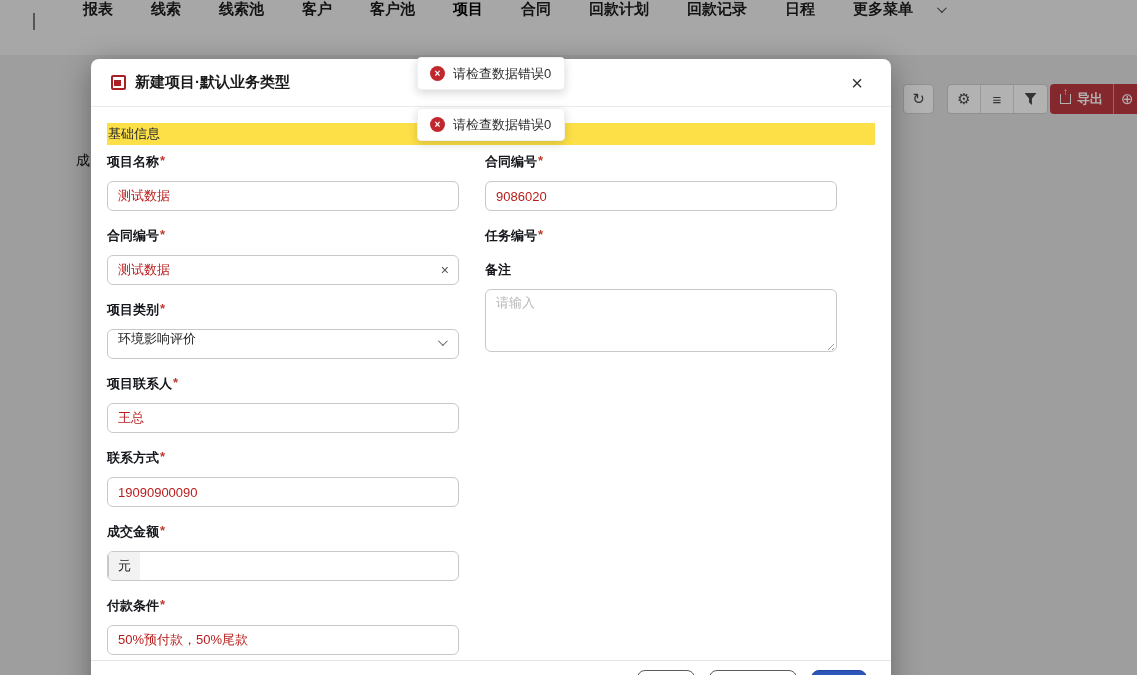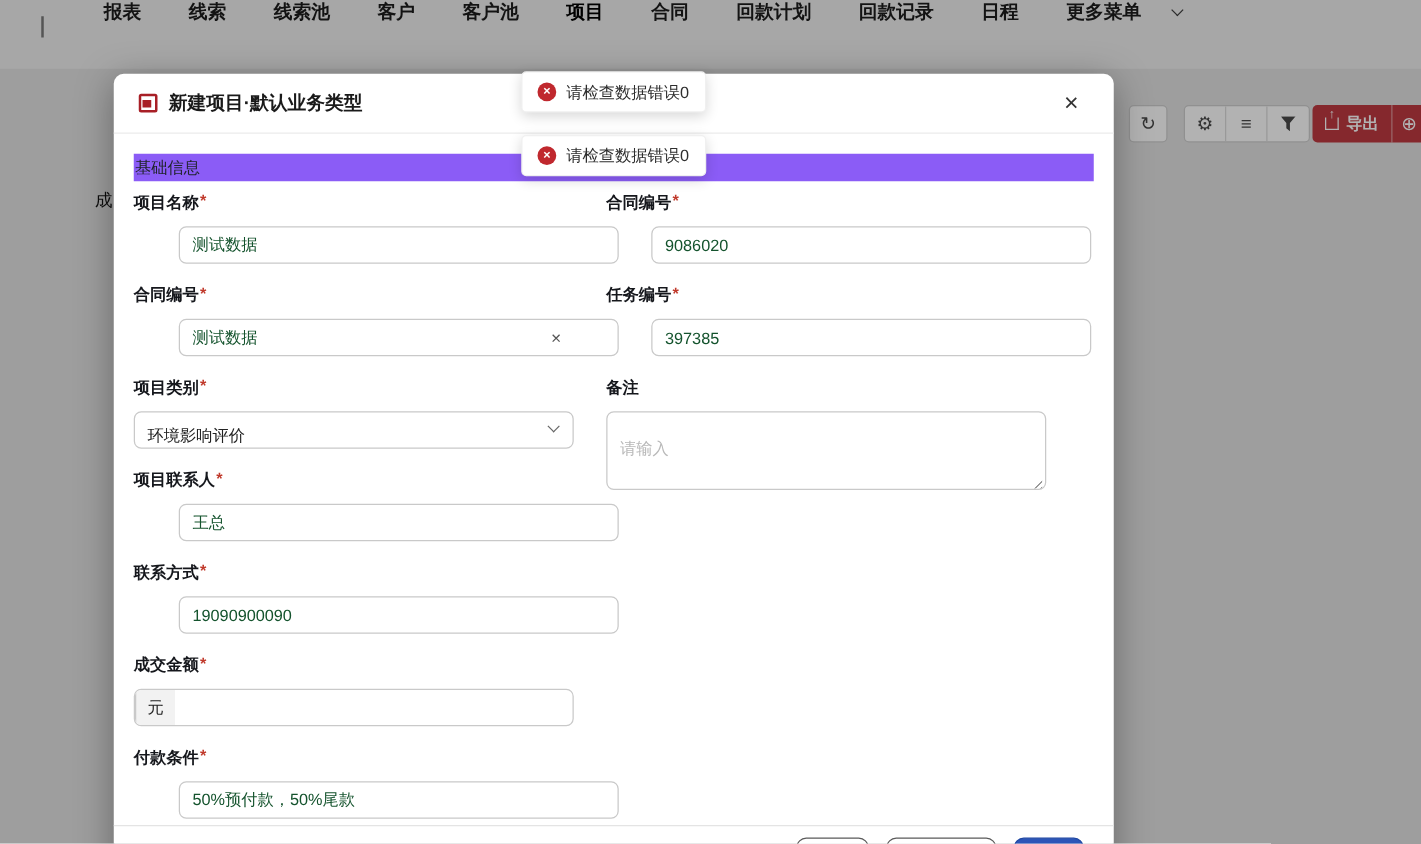--- a/index.html
+++ b/index.html
@@ -47,46 +47,46 @@
            border-radius:8px 8px 0 0; box-shadow:0 6px 30px rgba(0,0,0,.35); z-index:20; }
   .modal-header { height:48px; display:flex; align-items:center; padding:0 20px;
                   border-bottom:1px solid #ebebeb; position:relative; }
   .title-icon { position:relative; width:15px; height:15px; border:2px solid #a81f26; border-radius:2px; margin-right:9px; }
   .title-icon .inner { position:absolute; left:1px; top:3px; width:7px; height:6px; background:#a81f26; }
   .modal-title { font-size:15px; font-weight:700; color:#1a1a1a; }
   .modal-close { position:absolute; right:22px; top:12px; font-size:20px; color:#333; cursor:pointer;
                  width:24px; height:24px; display:flex; align-items:center; justify-content:center; }
 
   .modal-body { padding:16px 16px 0 16px; }
-  .section-bar { height:22px; background:#8b5cf6; display:flex; align-items:center;
+  .section-bar { height:22px; background:#fde047; display:flex; align-items:center;
                  padding-left:1px; margin-bottom:8px; }
   .section-title { font-size:13px; color:#20242c; }
 
   .form-cols { display:flex; gap:26px; }
   .col { width:352px; }
   .field { margin-bottom:16px; }
   .field-label { display:flex; font-size:13px; font-weight:700; color:#15171c; margin-bottom:10px; }
   .req { color:#c0392b; margin-left:1px; }
   .text-input { width:100%; height:30px; border:1px solid #c9c9c9; border-radius:6px;
-                padding:0 10px; font-size:13px; color:#14532d; font-family:inherit; background:#fff; outline:none;margin-left:36px; }
+                padding:0 10px; font-size:13px; color:#b91c1c; font-family:inherit; background:#fff; outline:none; }
   .input-wrap { position:relative; }
   .clear-x { position:absolute; right:10px; top:7px; font-size:14px; color:#555; cursor:pointer; line-height:16px; }
   .select-box { width:100%; height:30px; border:1px solid #c9c9c9; border-radius:6px; background:#fff;
-                display:flex; align-items:flex-end; padding:0 10px; font-size:13px; color:#222;
+                display:flex; align-items:flex-start; padding:0 10px; font-size:13px; color:#222;
                 position:relative; cursor:pointer; }
   .select-box .chev { position:absolute; right:13px; top:9px; border-color:#666; }
   .input-group { display:flex; width:100%; height:30px; border:1px solid #c9c9c9; border-radius:6px;
                  overflow:hidden; background:#fff; }
   .input-group input { flex:1; border:none; padding:0 10px; font-size:13px; color:#222;
                        font-family:inherit; outline:none; }
   .addon { width:32px; background:#f2f2f2; border-left:1px solid #c9c9c9; display:flex;
            align-items:center; justify-content:center; font-size:13px; color:#222; }
   .ta-wrap { position:relative; }
   textarea.remark { width:100%; height:63px; border:1px solid #c9c9c9; border-radius:6px;
-                    padding:20px 10px; font-size:13px; color:#222; font-family:inherit;
+                    padding:4px 10px; font-size:13px; color:#222; font-family:inherit;
                     resize:none; outline:none; }
   textarea.remark::placeholder { color:#b9b9b9; }
   .resize-handle { position:absolute; right:3px; bottom:6px; width:9px; height:9px;
                    background:repeating-linear-gradient(135deg, transparent 0 2px, #9a9a9a 2px 3px);
                    clip-path:polygon(100% 0,0 100%,100% 100%); }
 
   .modal-footer { position:absolute; top:601px; left:0; right:0; border-top:1px solid #e4e4e4;
                   padding:9px 24px 0 0; display:flex; justify-content:flex-end; gap:14px; }
   .btn { height:30px; border-radius:8px; cursor:pointer; }
   .btn-outline { background:#fff; border:1px solid #5a5a5a; }
@@ -253,21 +253,20 @@
               <span class="req">*</span>
             </div>
             <input class="text-input" type="text" value="9086020" style="">
           </div>
 
           <div class="field">
             <div class="field-label">
               <span>任务编号</span>
               <span class="req">*</span>
             </div>
-            <input class="text-input" type="text" value="397385" style="">
           </div>
 
           <div class="field">
             <div class="field-label">
               <span>备注</span>
             </div>
             <div class="ta-wrap">
               <textarea class="remark" placeholder="请输入" style=""></textarea>
               <span class="resize-handle"></span>
             </div>

